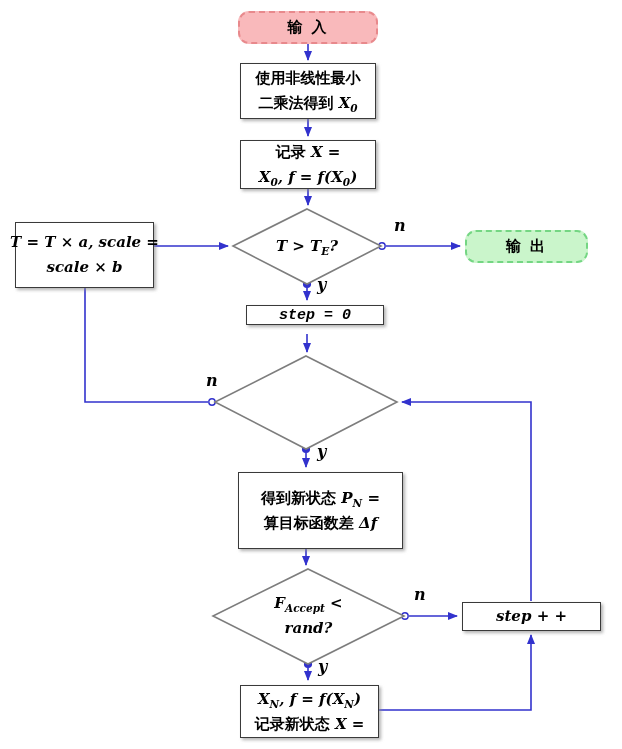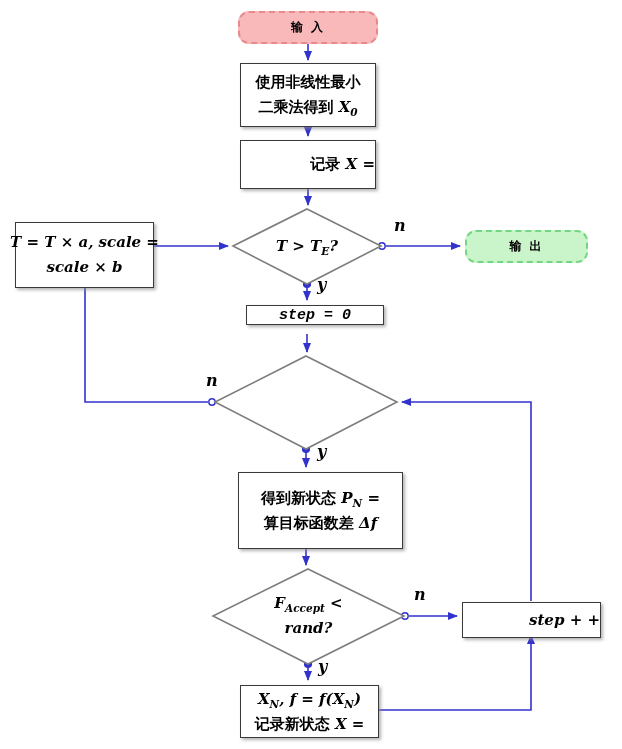--- a/index.html
+++ b/index.html
@@ -12,21 +12,21 @@
 
   .node {
     position:absolute; box-sizing:border-box; background:#ffffff;
     border:1px solid #3a3a3a; box-shadow:2px 2px 3px rgba(140,140,140,.65);
     display:flex; flex-direction:column; align-items:center; justify-content:center;
     font-weight:bold; font-size:15px; text-align:center; z-index:2;
   }
   .terminal {
     position:absolute; box-sizing:border-box; border-radius:11px;
     border:2px dashed; display:flex; align-items:center; justify-content:center;
-    font-weight:bold; font-size:12px; z-index:2; letter-spacing:2px;
+    font-weight:bold; font-size:15px; z-index:2; letter-spacing:2px;
   }
   .terminal.start { background:#f9b9bb; border-color:#e8898c; }
   .terminal.end   { background:#caf5cb; border-color:#74d683; }
 
   .dtext {
     position:absolute; display:flex; flex-direction:column; align-items:center;
     justify-content:center; font-weight:bold; font-size:15px; text-align:right;
     z-index:2; pointer-events:none;
   }
   .ln { line-height:25px; white-space:nowrap; }
@@ -80,44 +80,45 @@
       <polygon points="307,209 381,246 307,284 233,246"></polygon>
       <polygon points="306,356 397,402 306,449 215,402"></polygon>
       <polygon points="308,569 404,616 308,664 213,616"></polygon>
     </g>
   </svg>
 
   <div class="terminal start" style="left:238px; top:11px; width:140px; height:33px;">输 入</div>
 
   <div class="terminal end" style="left:465px; top:230px; width:123px; height:33px;">输 出</div>
 
-  <div class="node" style="left:240px; top:63px; width:136px; height:64px;">
+  <div class="node" style="left:240px; top:63px; width:136px; height:56px;">
       <div class="ln"><span>使用非线性最小</span></div>
       <div class="ln"><span>二乘法得到 </span><span class="math">X</span><sub class="math">0</sub></div>
     </div>
 
-  <div class="node" style="left:240px; top:140px; width:136px; height:49px;align-items:flex-end;">
+  <div class="node" style="left:240px; top:140px; width:136px; height:49px;">
       <div class="ln"><span>记录 </span><span class="math">X =</span></div>
+      <div class="ln"><span class="math">X</span><sub class="math">0</sub><span class="math">, f = f(X</span><sub class="math">0</sub><span class="math">)</span></div>
     </div>
 
   <div class="node" style="left:15px; top:222px; width:139px; height:66px;">
       <div class="ln"><span class="math">T = T × a, scale =</span></div>
       <div class="ln"><span class="math">scale × b</span></div>
     </div>
 
   <div class="node" style="left:246px; top:305px; width:138px; height:20px;font-family:Liberation Mono, monospace;">
       <div class="ln"><span class="math">step = 0</span></div>
     </div>
 
   <div class="node" style="left:238px; top:472px; width:165px; height:77px;">
       <div class="ln"><span>得到新状态 </span><span class="math">P</span><sub class="math">N</sub><span class="math"> =</span></div>
       <div class="ln"><span>算目标函数差 </span><span class="math">Δf</span></div>
     </div>
 
-  <div class="node" style="left:462px; top:602px; width:139px; height:36px;align-items:flex-end;">
+  <div class="node" style="left:462px; top:602px; width:139px; height:29px;">
       <div class="ln"><span class="math">step + +</span></div>
     </div>
 
   <div class="node" style="left:240px; top:685px; width:139px; height:53px;">
       <div class="ln"><span class="math">X</span><sub class="math">N</sub><span class="math">, f = f(X</span><sub class="math">N</sub><span class="math">)</span></div>
       <div class="ln"><span>记录新状态 </span><span class="math">X =</span></div>
     </div>
 
   <div class="dtext" style="left:233px; top:233px; width:148px; height:26px;">
       <div class="ln"><span class="math">T &gt; T</span><sub class="math">E</sub><span class="math">?</span></div>

